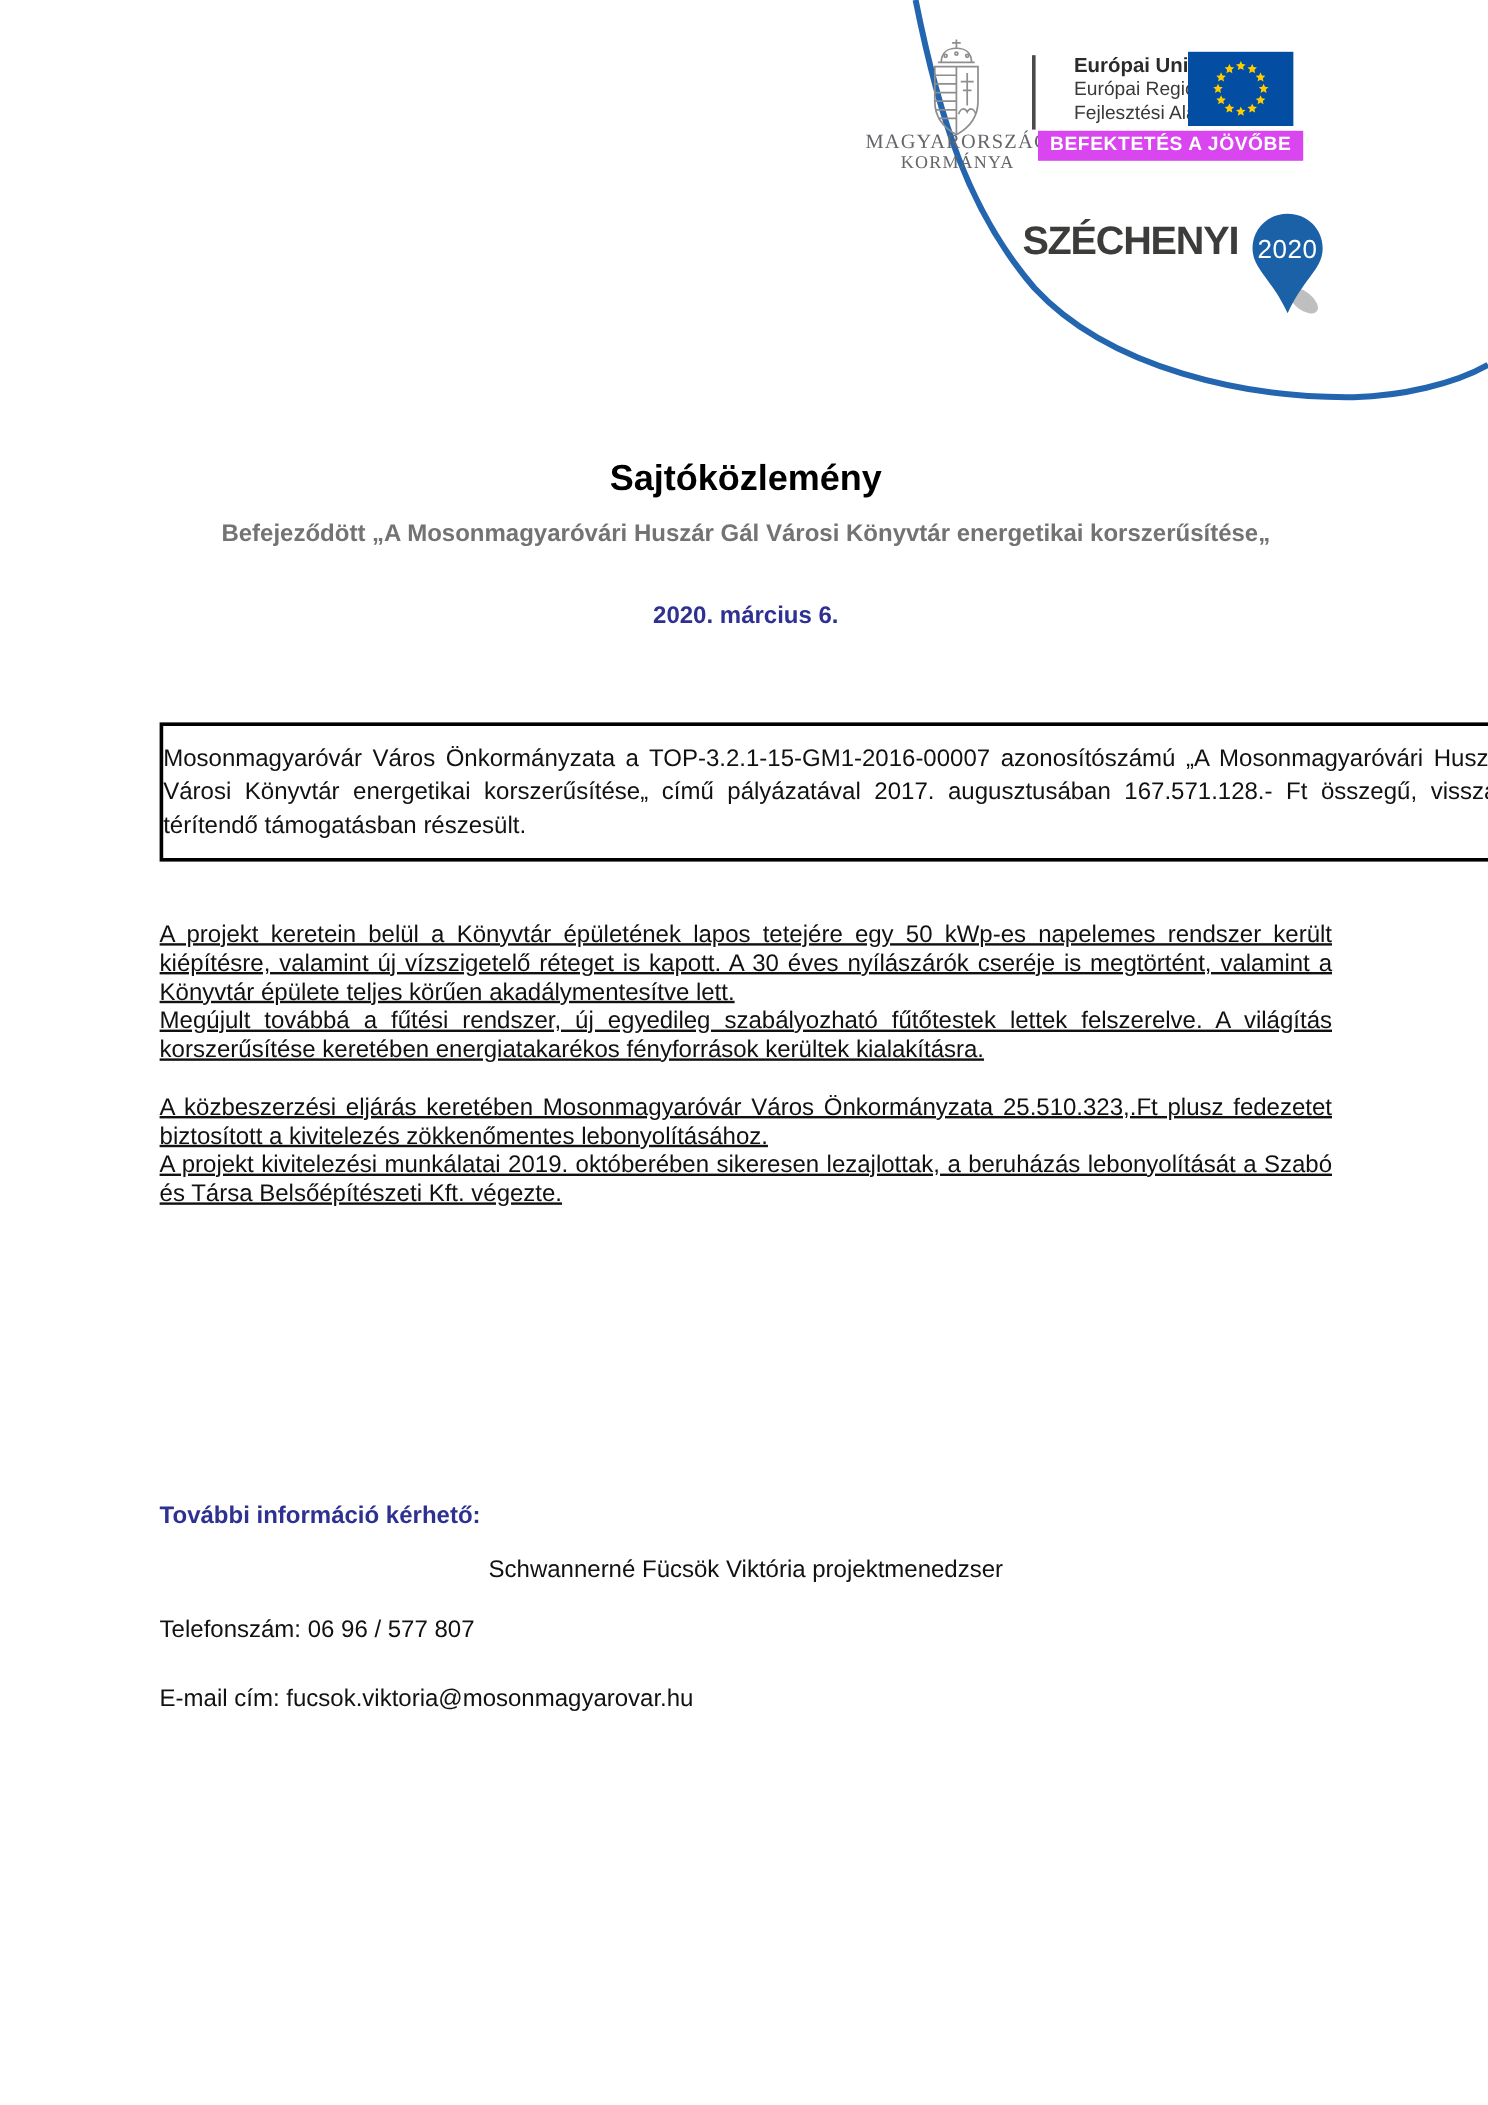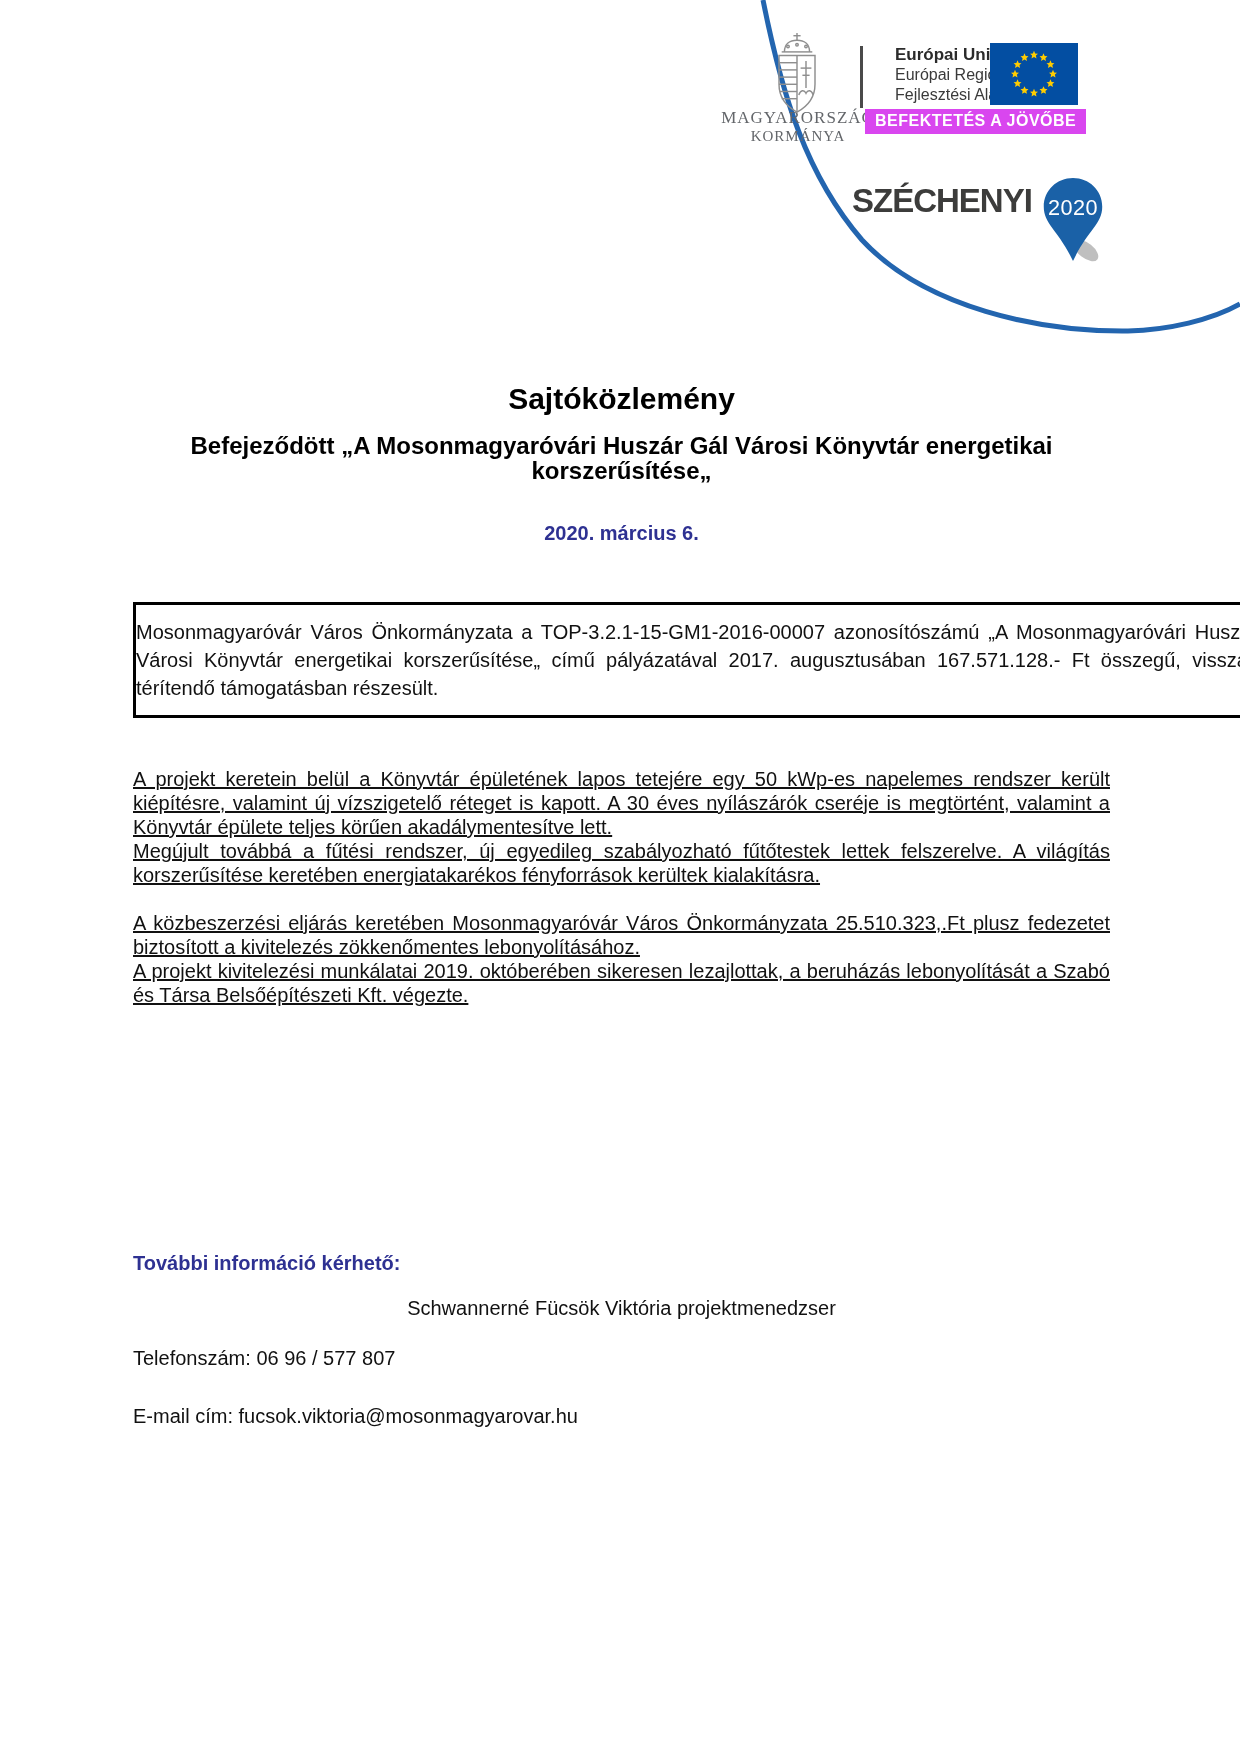--- a/index.html
+++ b/index.html
@@ -38,25 +38,25 @@
     font-size:33px;font-weight:bold;color:#3c3c3b;letter-spacing:-1px;
   }
   .szechenyi-pin{display:inline-block;vertical-align:top;margin-left:4px;}
   
   .doc-title{
     position:absolute;top:362px;left:133px;width:977px;
     text-align:center;font-size:30px;font-weight:bold;color:#000;
   }
   .doc-subtitle{
     position:absolute;top:433px;left:133px;width:977px;
-    text-align:center;font-size:24px;font-weight:bold;
-    color:#000000;line-height:25px;
+    text-align:center;font-size:20px;font-weight:bold;
+    color:#737373;line-height:25px;
   }
   .doc-date{
-    position:absolute;top:522px;left:133px;width:977px;
+    position:absolute;top:502px;left:133px;width:977px;
     text-align:center;font-size:20px;font-weight:bold;color:#2e3192;
   }
   .lead-box{
     position:absolute;top:602px;left:133px;width:1168px;
     box-sizing:border-box;border:3px solid #000;
     padding:13px 0;
     font-size:20px;line-height:28px;text-align:justify;color:#111;
   }
   .body-par{
     position:absolute;left:133px;width:977px;

